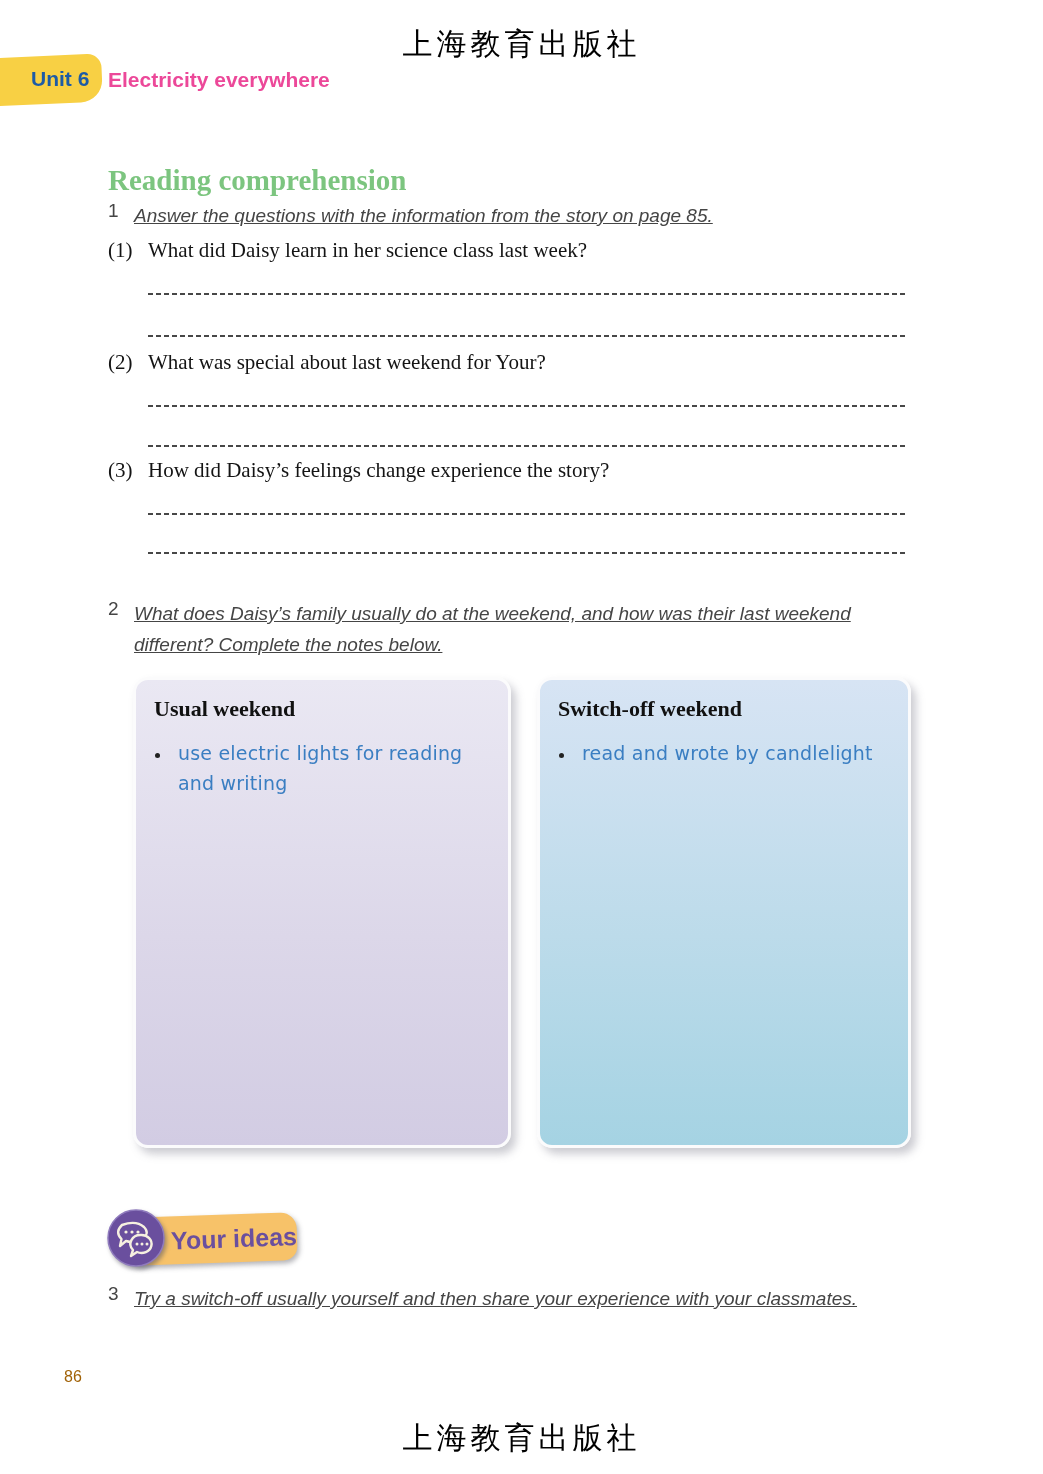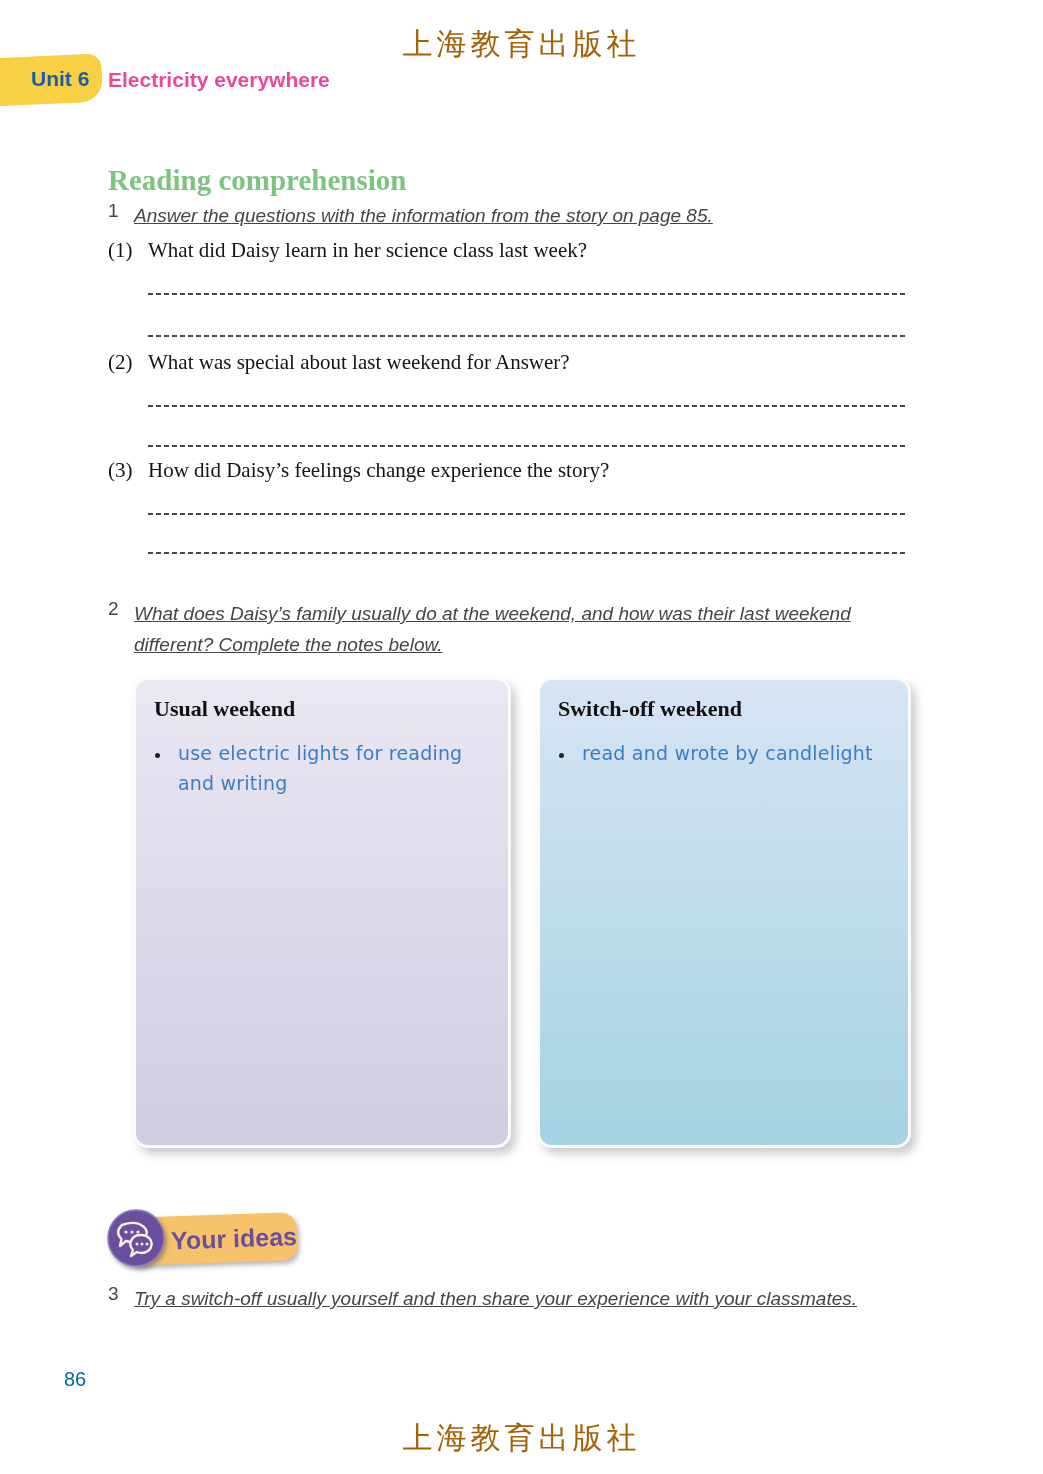--- a/index.html
+++ b/index.html
@@ -5,21 +5,21 @@
   * { margin:0; padding:0; box-sizing:border-box; }
   html,body { background:#ffffff; }
   #page {
     position:relative; width:1043px; height:1474px; margin:0 auto;
     background:#ffffff; overflow:hidden;
     font-family:"Liberation Serif", serif; color:#1a1a1a;
   }
 
   
   .publisher { position:absolute; left:0; width:100%; text-align:center;
-    font-family:"Liberation Serif", serif; font-size:30px; color:#a16207; letter-spacing:4px; }
+    font-family:"Liberation Serif", serif; font-size:30px; color:#000000; letter-spacing:4px; }
   .publisher.top { top:24px; }
   .publisher.bottom { top:1418px; }
 
   
   .unit-badge { position:absolute; left:-14px; top:56px; width:116px; height:48px;
     background:#f8d044; border-radius:8px 14px 22px 10px; transform:rotate(-2.5deg);
     display:flex; align-items:center; justify-content:flex-end; padding-right:13px; }
   .unit-badge span { font-family:"Liberation Sans", sans-serif; font-weight:bold;
     font-size:21px; color:#1d5ba6; transform:rotate(2.5deg); }
   .unit-title { position:absolute; left:108px; top:68px;
@@ -71,21 +71,21 @@
     background:#f7c269; border-radius:10px 16px 14px 10px; transform:rotate(-2deg);
     box-shadow:2px 3px 5px rgba(90,90,100,0.45);
     display:flex; align-items:center; padding-left:42px; }
   .yi-pill span { font-family:"Liberation Sans", sans-serif; font-weight:bold;
     font-size:25px; color:#6a4f9e; }
   .yi-icon { position:absolute; left:105px; top:1207px; width:62px; height:62px;
     filter:drop-shadow(2px 3px 2px rgba(90,90,100,0.55)); }
 
   
   .page-number { position:absolute; left:64px; top:1368px;
-    font-family:"Liberation Sans", sans-serif; font-size:20px; color:#0369a1; }
+    font-family:"Liberation Sans", sans-serif; font-size:16px; color:#a16207; }
 </style>
 </head>
 <body>
 
 <div id="page">
 
   <div class="publisher top">上海教育出版社</div>
 
   <div class="unit-badge">
     <span>Unit 6</span>
@@ -101,21 +101,21 @@
 
   <div class="question q1">
     <span class="q-label">(1)</span>
     <span class="q-text">What did Daisy learn in her science class last week?</span>
   </div>
   <div class="answer-line l1a"></div>
   <div class="answer-line l1b"></div>
 
   <div class="question q2">
     <span class="q-label">(2)</span>
-    <span class="q-text">What was special about last weekend for Answer?</span>
+    <span class="q-text">What was special about last weekend for Your?</span>
   </div>
   <div class="answer-line l2a"></div>
   <div class="answer-line l2b"></div>
 
   <div class="question q3">
     <span class="q-label">(3)</span>
     <span class="q-text">How did Daisy’s feelings change experience the story?</span>
   </div>
   <div class="answer-line l3a"></div>
   <div class="answer-line l3b"></div>

